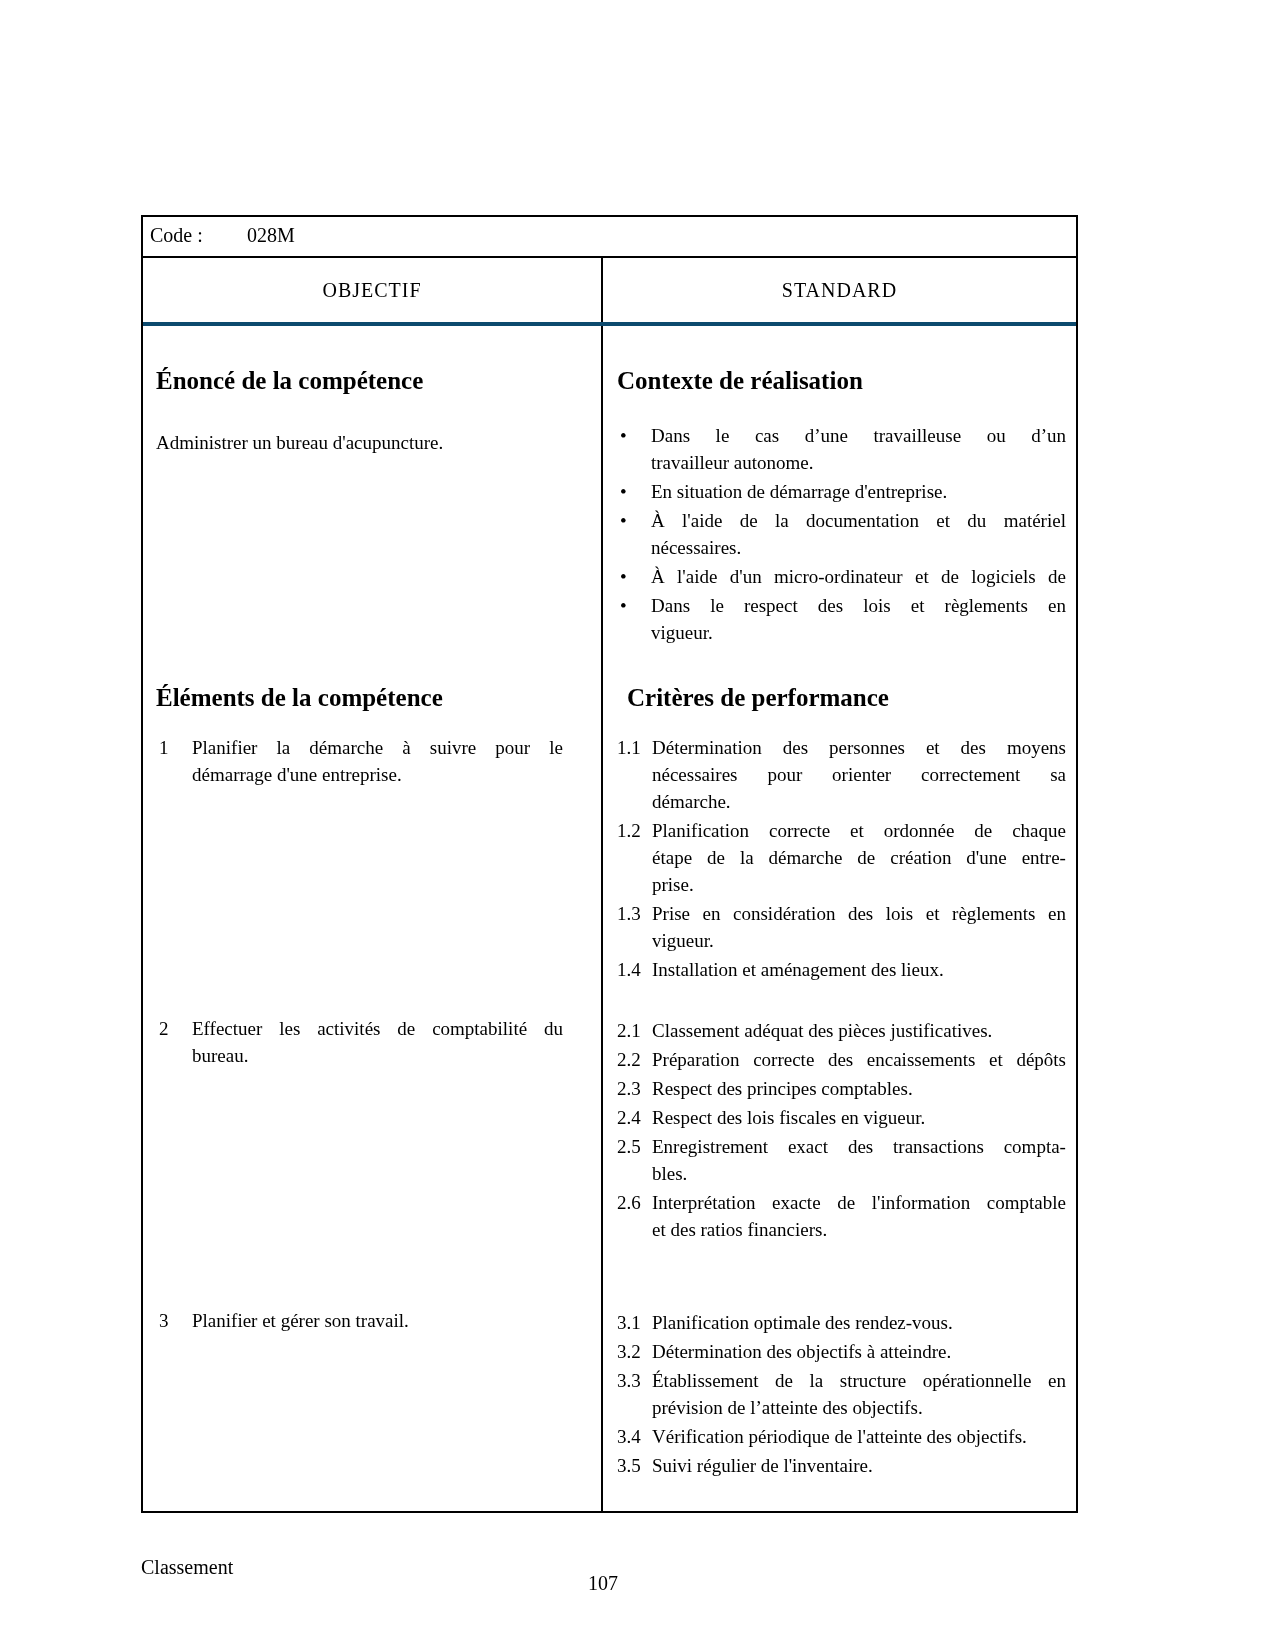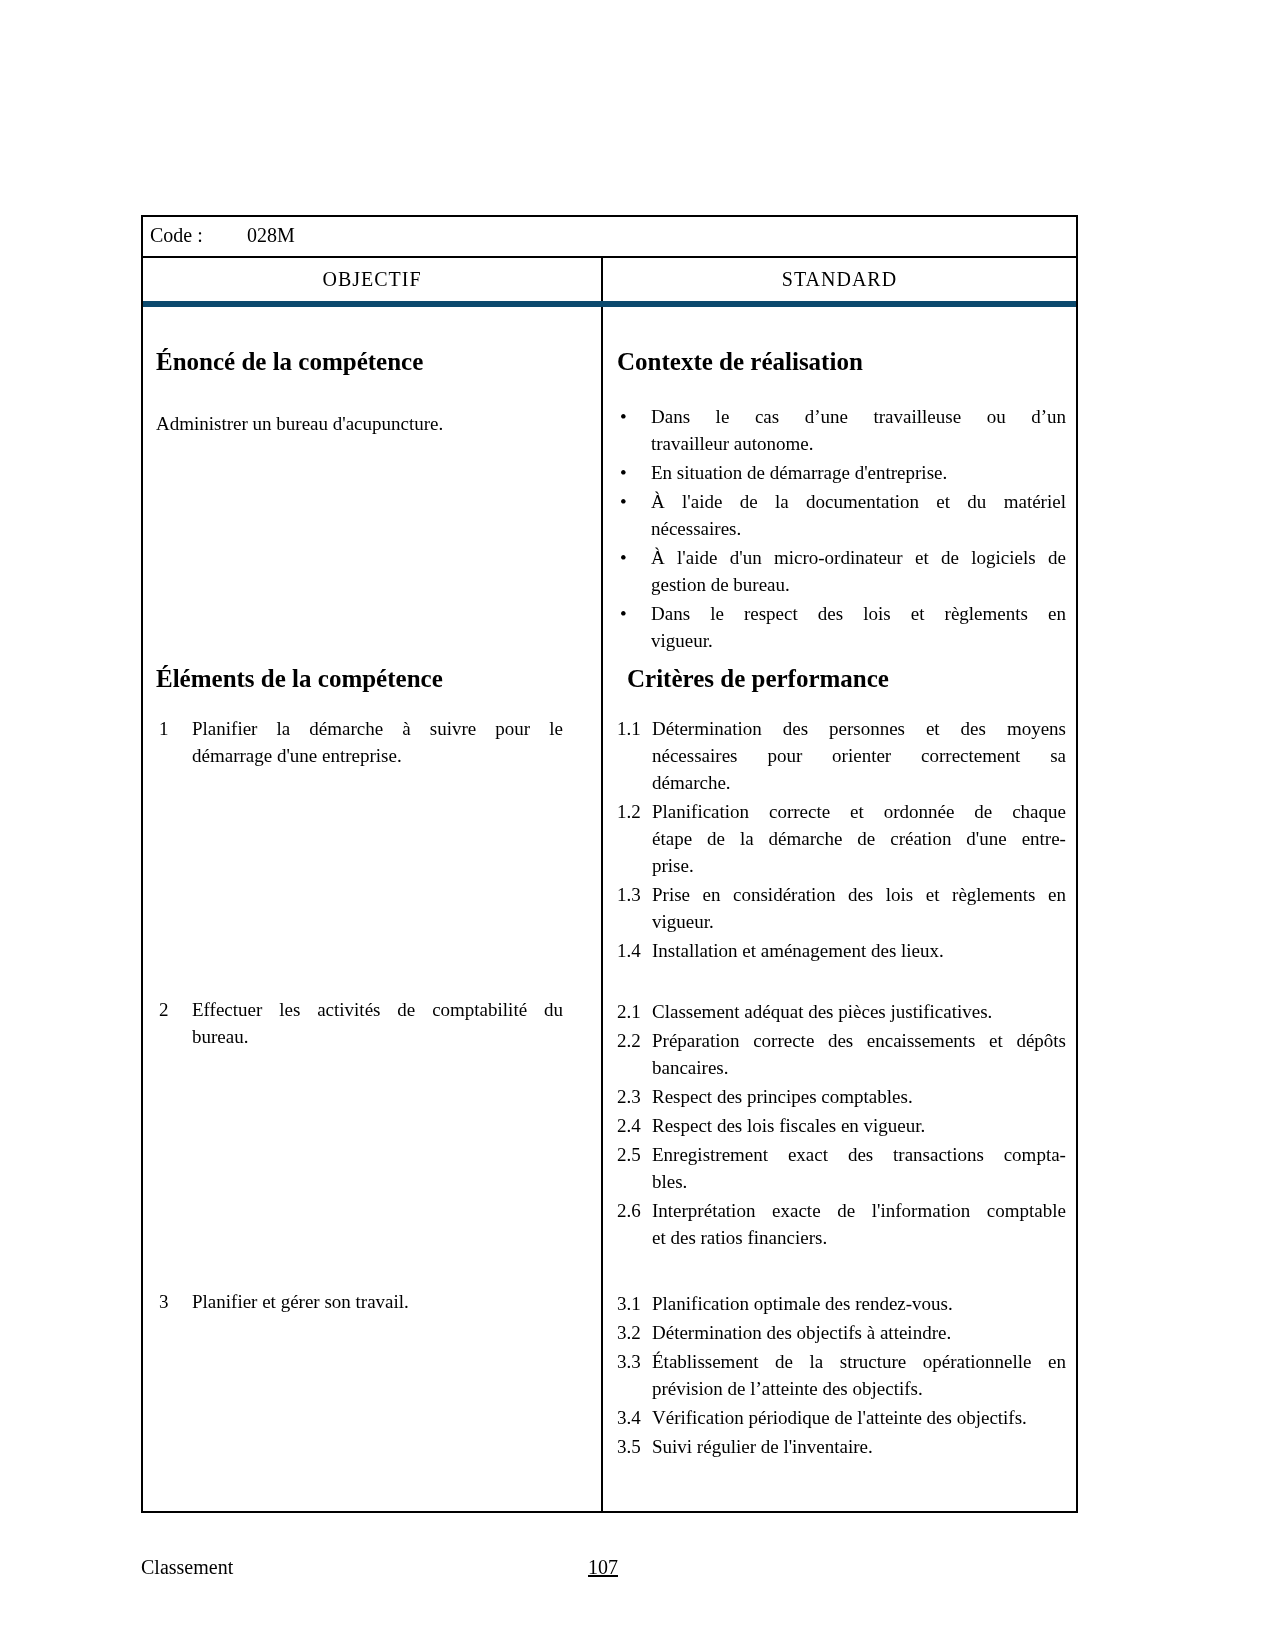--- a/index.html
+++ b/index.html
@@ -24,22 +24,22 @@
   }
   .row-code{
     height:41px;box-sizing:border-box;
     border-bottom:2px solid #000;
     position:relative;
     font-size:20px;
   }
   .code-label{position:absolute;left:7px;top:5px;}
   .code-value{position:absolute;left:104px;top:5px;}
   .row-head{
-    height:49px;box-sizing:border-box;
-    border-bottom:6px solid #0c4a6e;
+    height:68px;box-sizing:border-box;
+    border-bottom:4px solid #0c4a6e;
     display:flex;
   }
   .cell-head{
     display:flex;align-items:center;justify-content:center;
     box-sizing:border-box;
     font-size:20px;letter-spacing:1px;
   }
   .cell-head.left{width:460px;border-right:2px solid #000;}
   .cell-head.right{flex:1;}
   .row-body{flex:1;display:flex;}
@@ -65,21 +65,21 @@
   .g-0{top:408px;}
   .g-1{top:691px;}
   .g-2{top:983px;}
   .crit-item{position:relative;padding-left:35px;margin-bottom:2px;box-sizing:border-box;}
   .crit-item .num{position:absolute;left:0;top:0;}
   .jline{display:flex;justify-content:space-between;gap:8px;}
   .jline span{white-space:pre;}
   .lline{white-space:nowrap;}
   .footer{position:absolute;left:0;top:1522px;width:100%;font-size:20px;}
   .footer .fleft{position:absolute;left:141px;top:0;}
-  .footer .fpage{position:absolute;left:588px;top:0;text-decoration:underline;}
+  .footer .fpage{position:absolute;left:588px;top:16px;}
 </style>
 </head>
 <body>
 
 <div class="page">
   <div class="doc-table">
 
     <div class="row-code">
       <span class="code-label">Code :</span>
       <span class="code-value">028M</span>
@@ -181,21 +181,20 @@
                 <div class="jline">
                   <span>À</span>
                   <span>l'aide</span>
                   <span>d'un</span>
                   <span>micro-ordinateur</span>
                   <span>et</span>
                   <span>de</span>
                   <span>logiciels</span>
                   <span>de</span>
                 </div>
-                <div class="lline">gestion de bureau.</div>
               </div>
           </div>
           <div class="b-item">
             <span class="bullet">•</span>
             <div class="itxt">
                 <div class="jline">
                   <span>Dans</span>
                   <span>le</span>
                   <span>respect</span>
                   <span>des</span>
@@ -292,21 +291,20 @@
             <span class="num">2.2</span>
             <div class="itxt">
                 <div class="jline">
                   <span>Préparation</span>
                   <span>correcte</span>
                   <span>des</span>
                   <span>encaissements</span>
                   <span>et</span>
                   <span>dépôts</span>
                 </div>
-                <div class="lline">bancaires.</div>
               </div>
           </div>
           <div class="crit-item">
             <span class="num">2.3</span>
             <div class="itxt">
                 <div class="lline">Respect des principes comptables.</div>
               </div>
           </div>
           <div class="crit-item">
             <span class="num">2.4</span>

